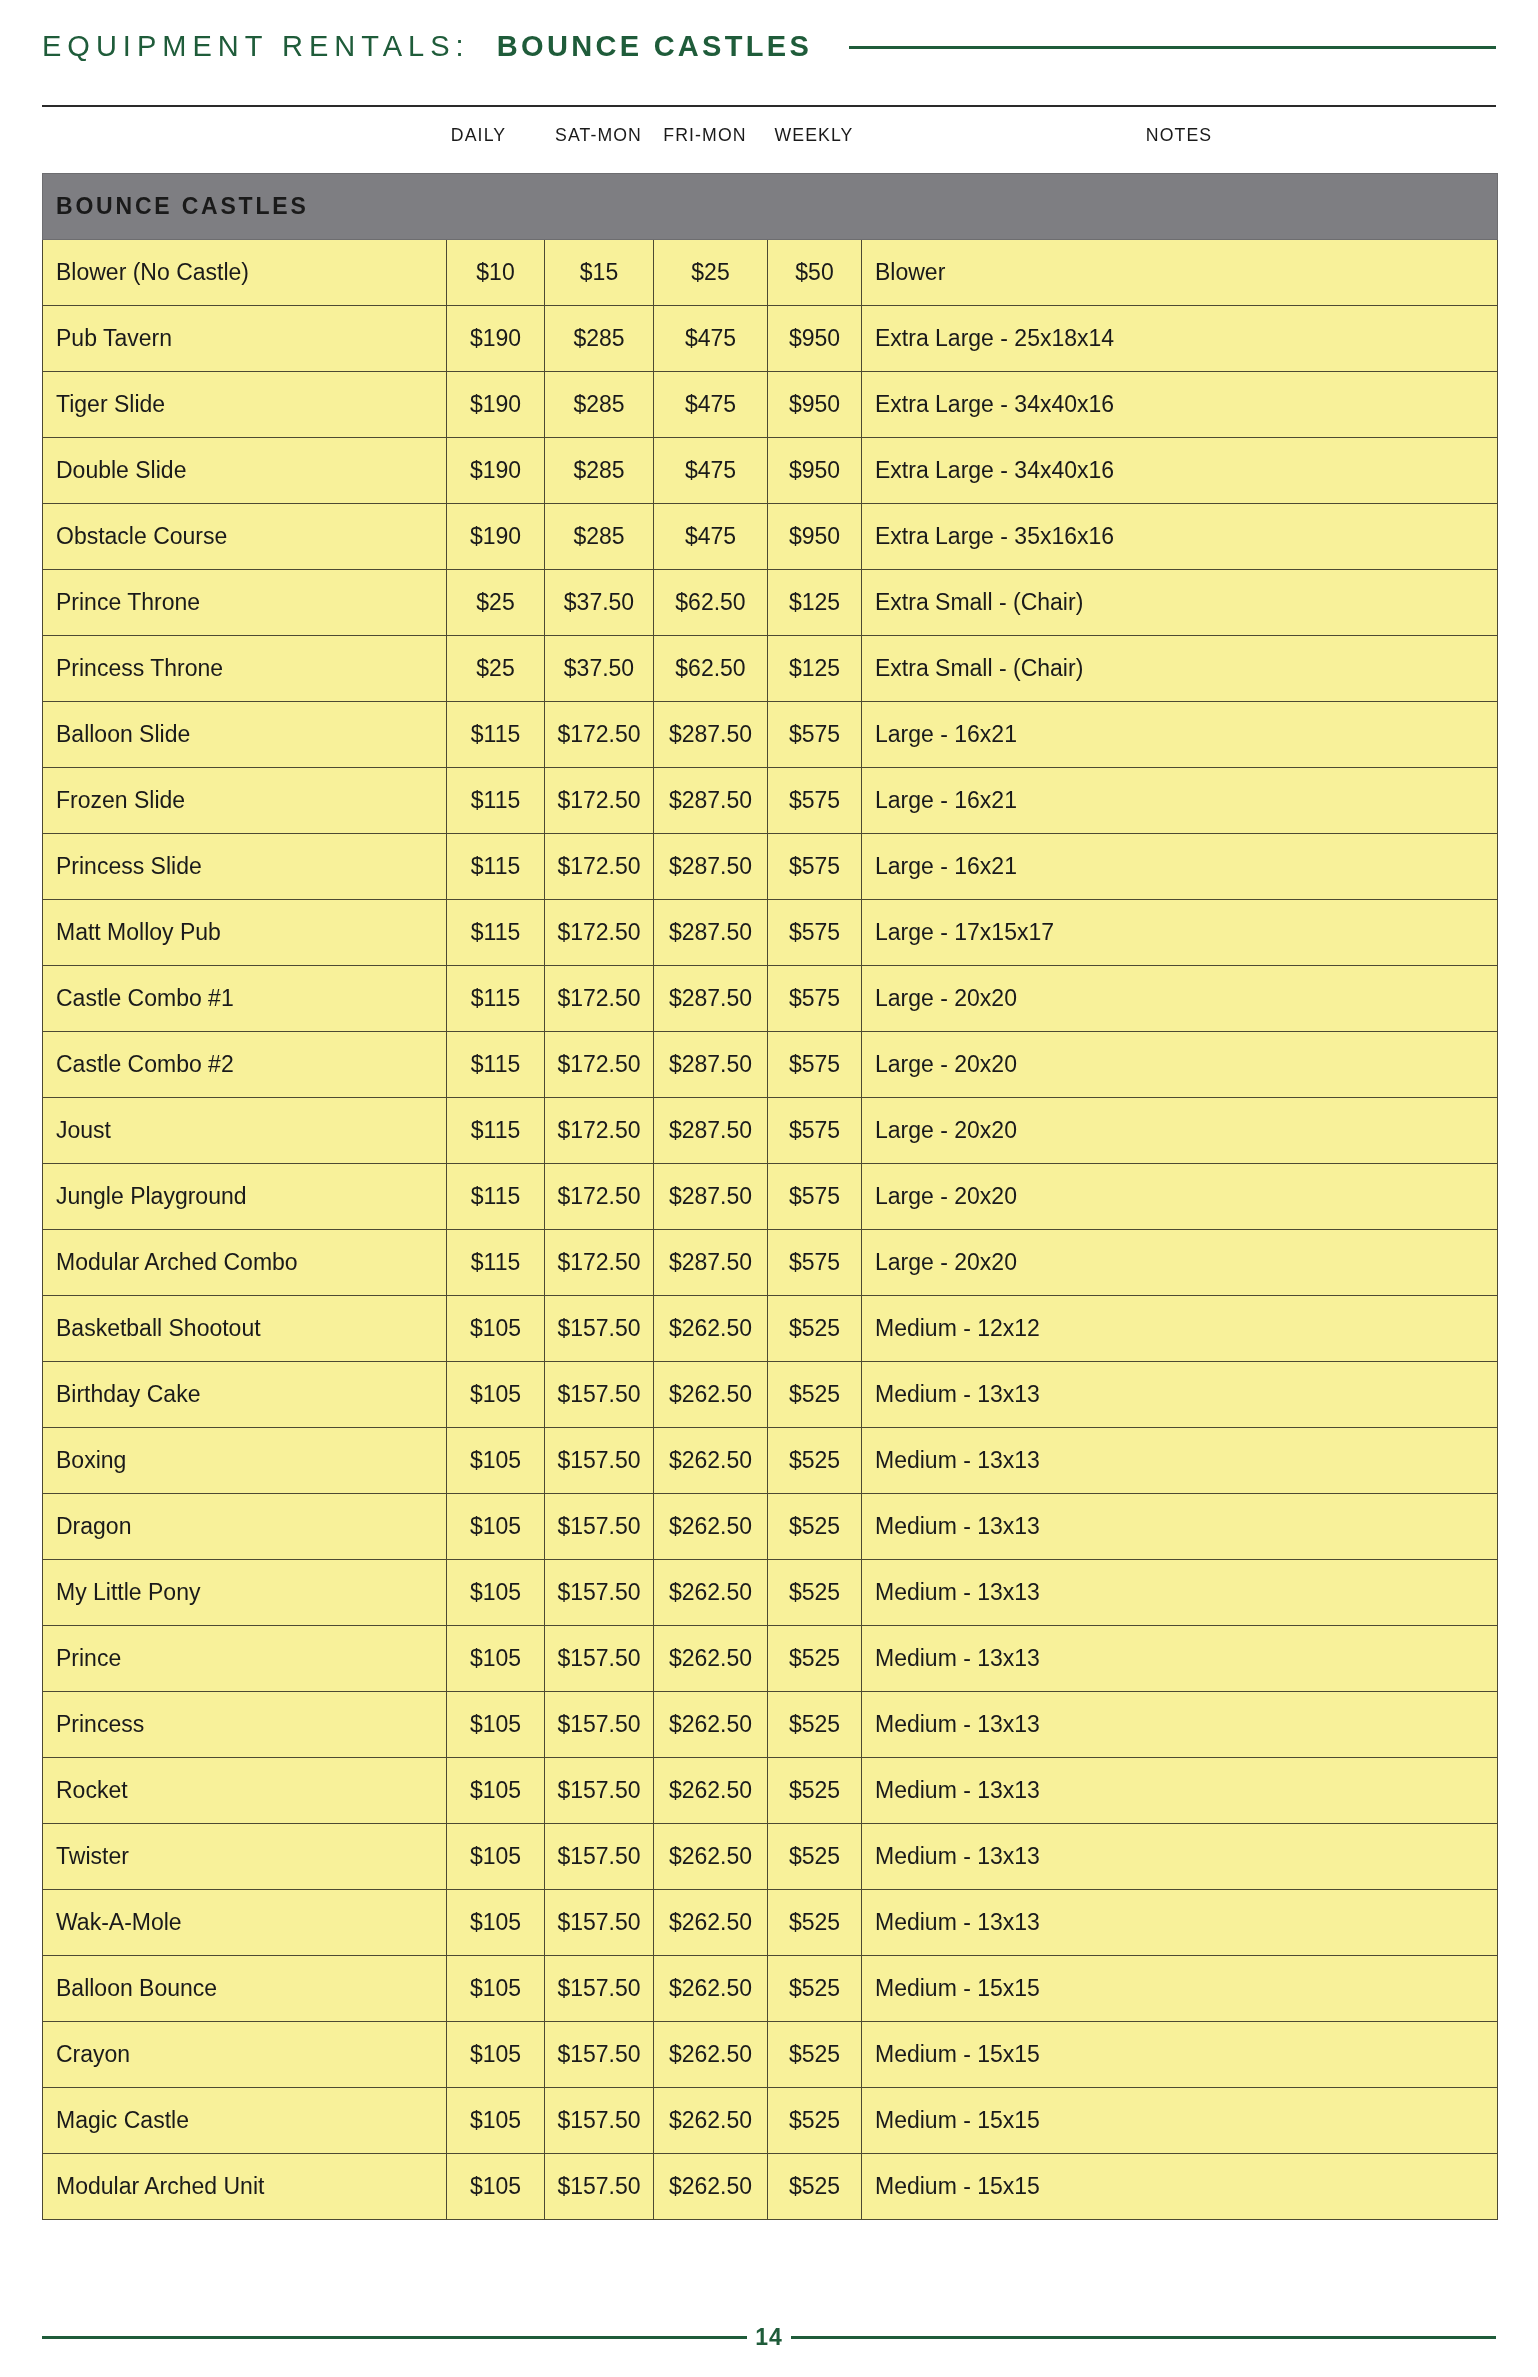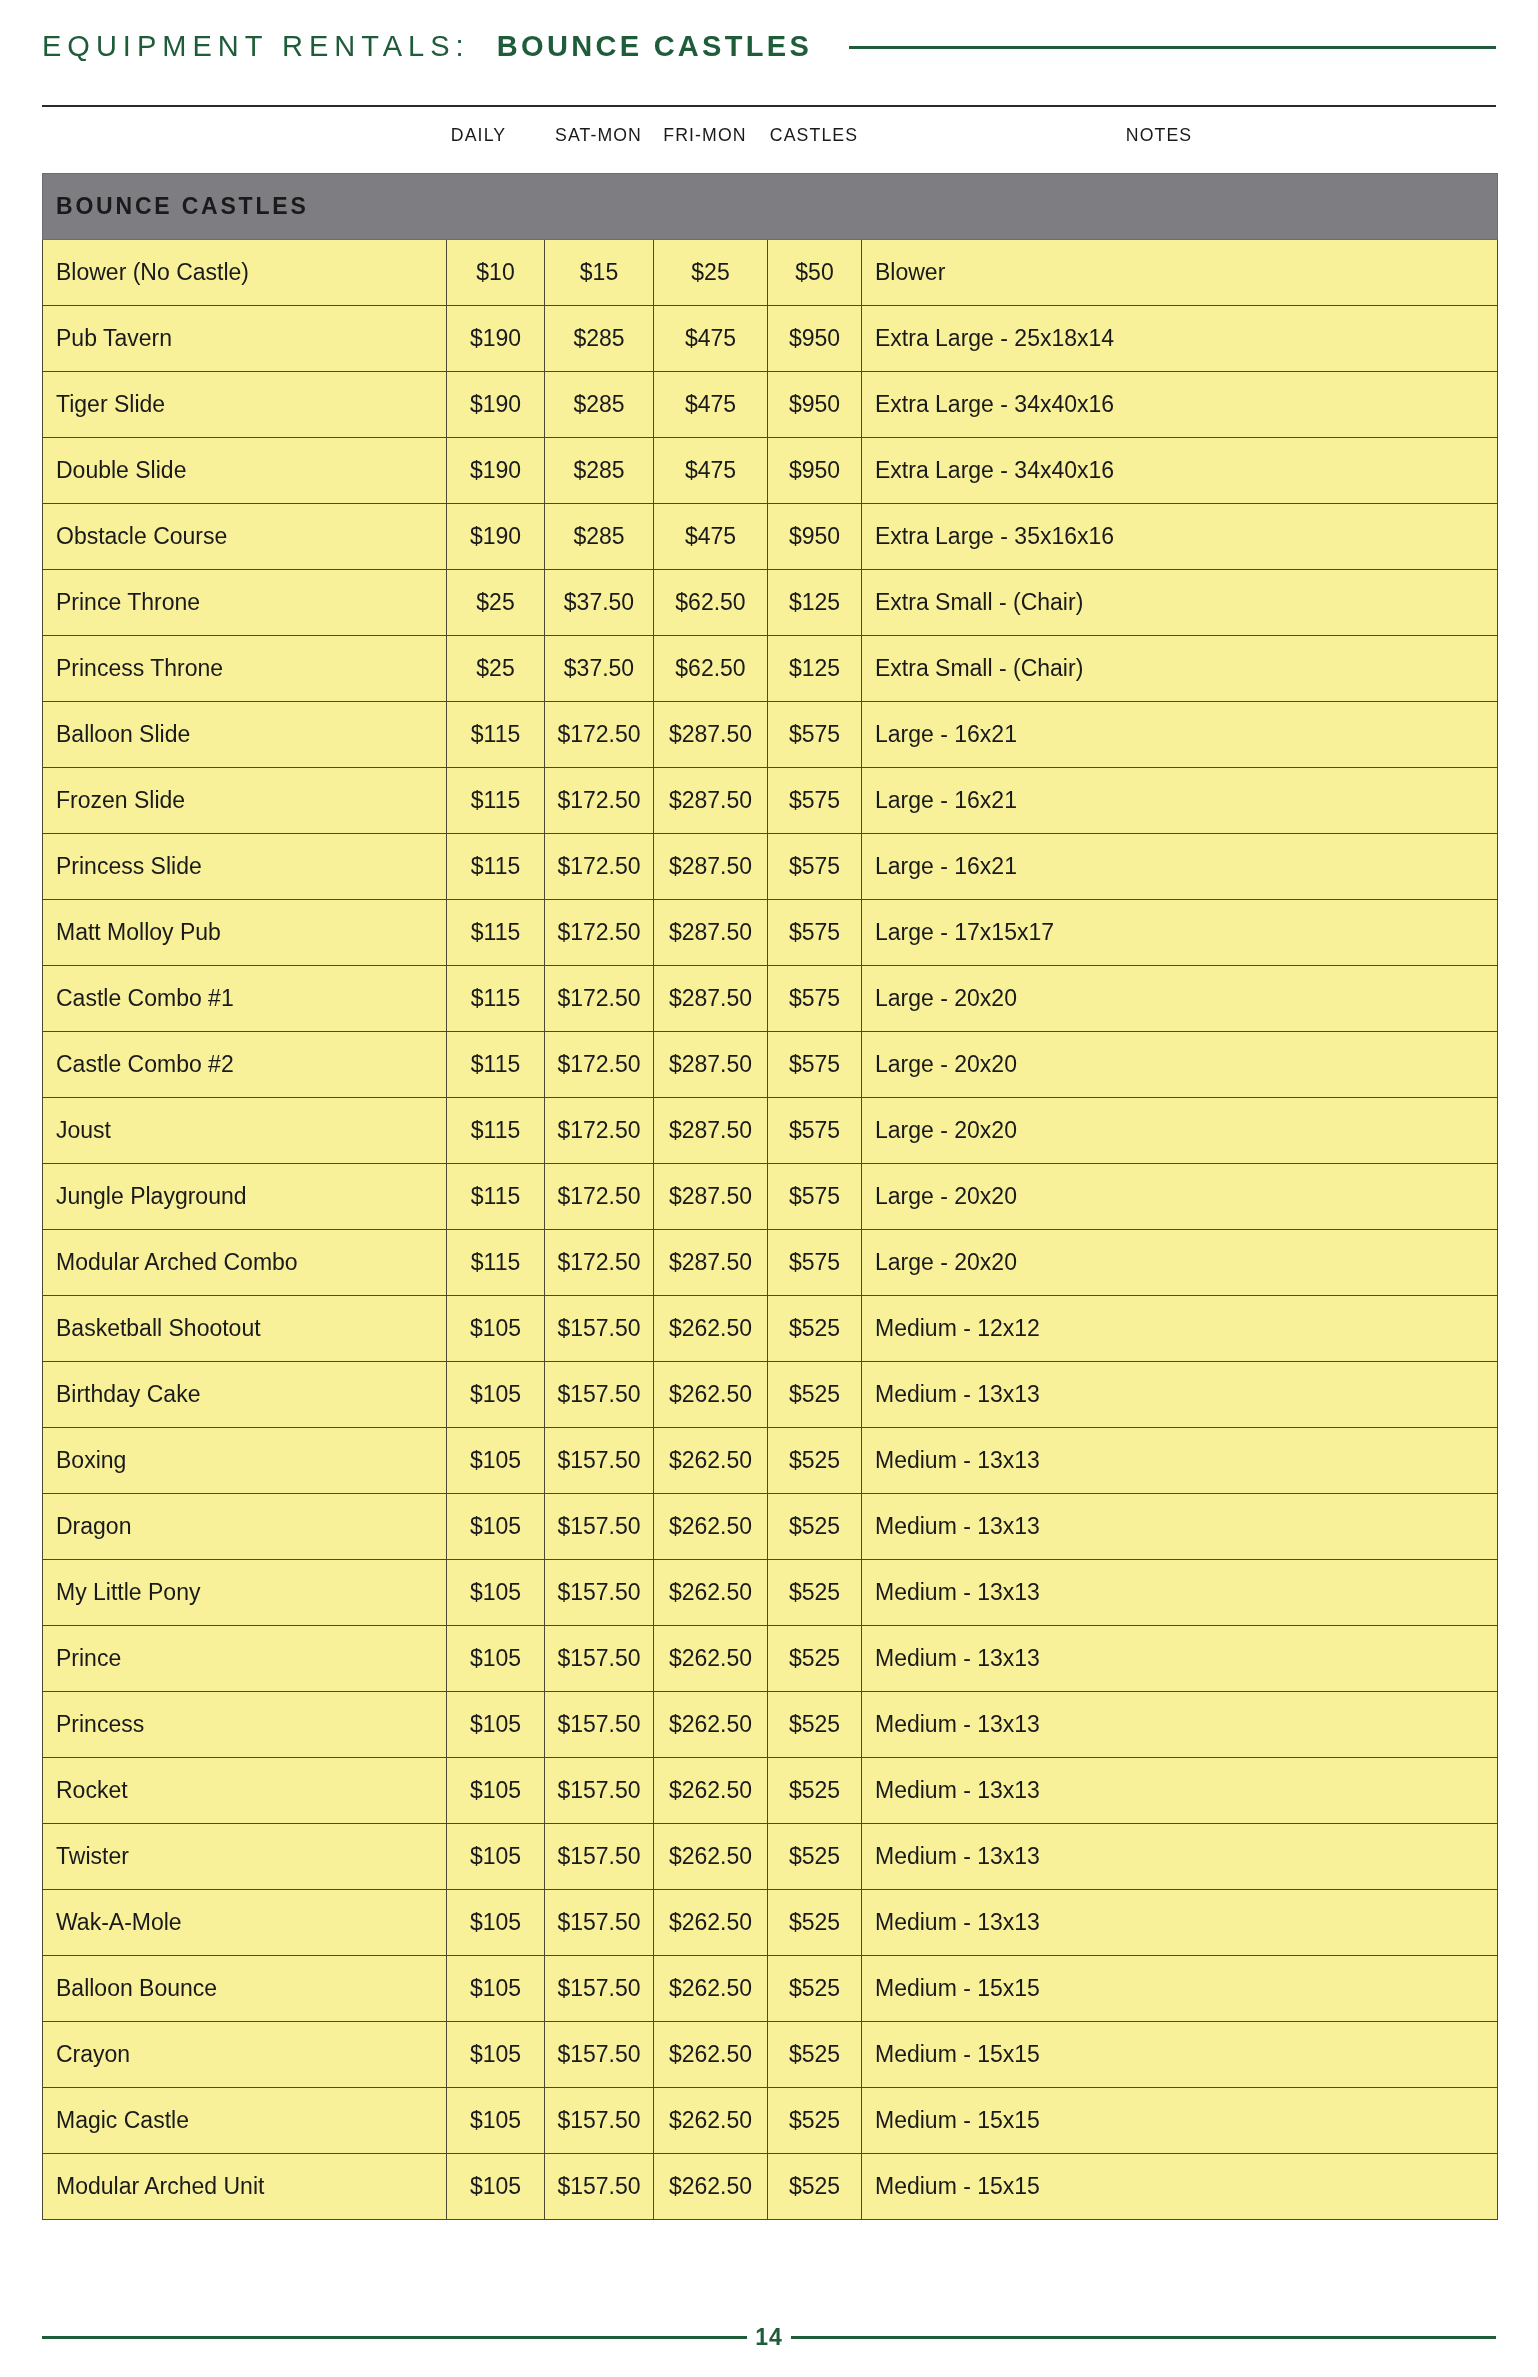--- a/index.html
+++ b/index.html
@@ -80,21 +80,21 @@
     font-size: 17.7px;
     letter-spacing: 1.1px;
     color: #1a1a1a;
     text-align: center;
     white-space: nowrap;
   }
   .ch-daily   { left: 388px; width: 97px; }
   .ch-satmon  { left: 502px; width: 109px; }
   .ch-frimon  { left: 606px; width: 114px; }
   .ch-weekly  { left: 725px; width: 94px; }
-  .ch-notes   { left: 800px; width: 634px; }
+  .ch-notes   { left: 820px; width: 634px; }
 
   
   table.rate-table {
     position: absolute;
     left: 42px;
     top: 173px;
     width: 1454px;
     border-collapse: collapse;
     table-layout: fixed;
   }
@@ -168,21 +168,21 @@
     <span class="title-bold">BOUNCE CASTLES</span>
     <span class="title-rule"></span>
   </div>
 
   <div class="header-hr"></div>
 
   <div class="col-heads">
     <span class="ch-daily">DAILY</span>
     <span class="ch-satmon">SAT-MON</span>
     <span class="ch-frimon">FRI-MON</span>
-    <span class="ch-weekly">CASTLES</span>
+    <span class="ch-weekly">WEEKLY</span>
     <span class="ch-notes">NOTES</span>
   </div>
 
   <table class="rate-table">
     <colgroup>
       <col class="c-name">
         <col class="c-daily">
         <col class="c-satmon">
       <col class="c-frimon">
         <col class="c-weekly">

